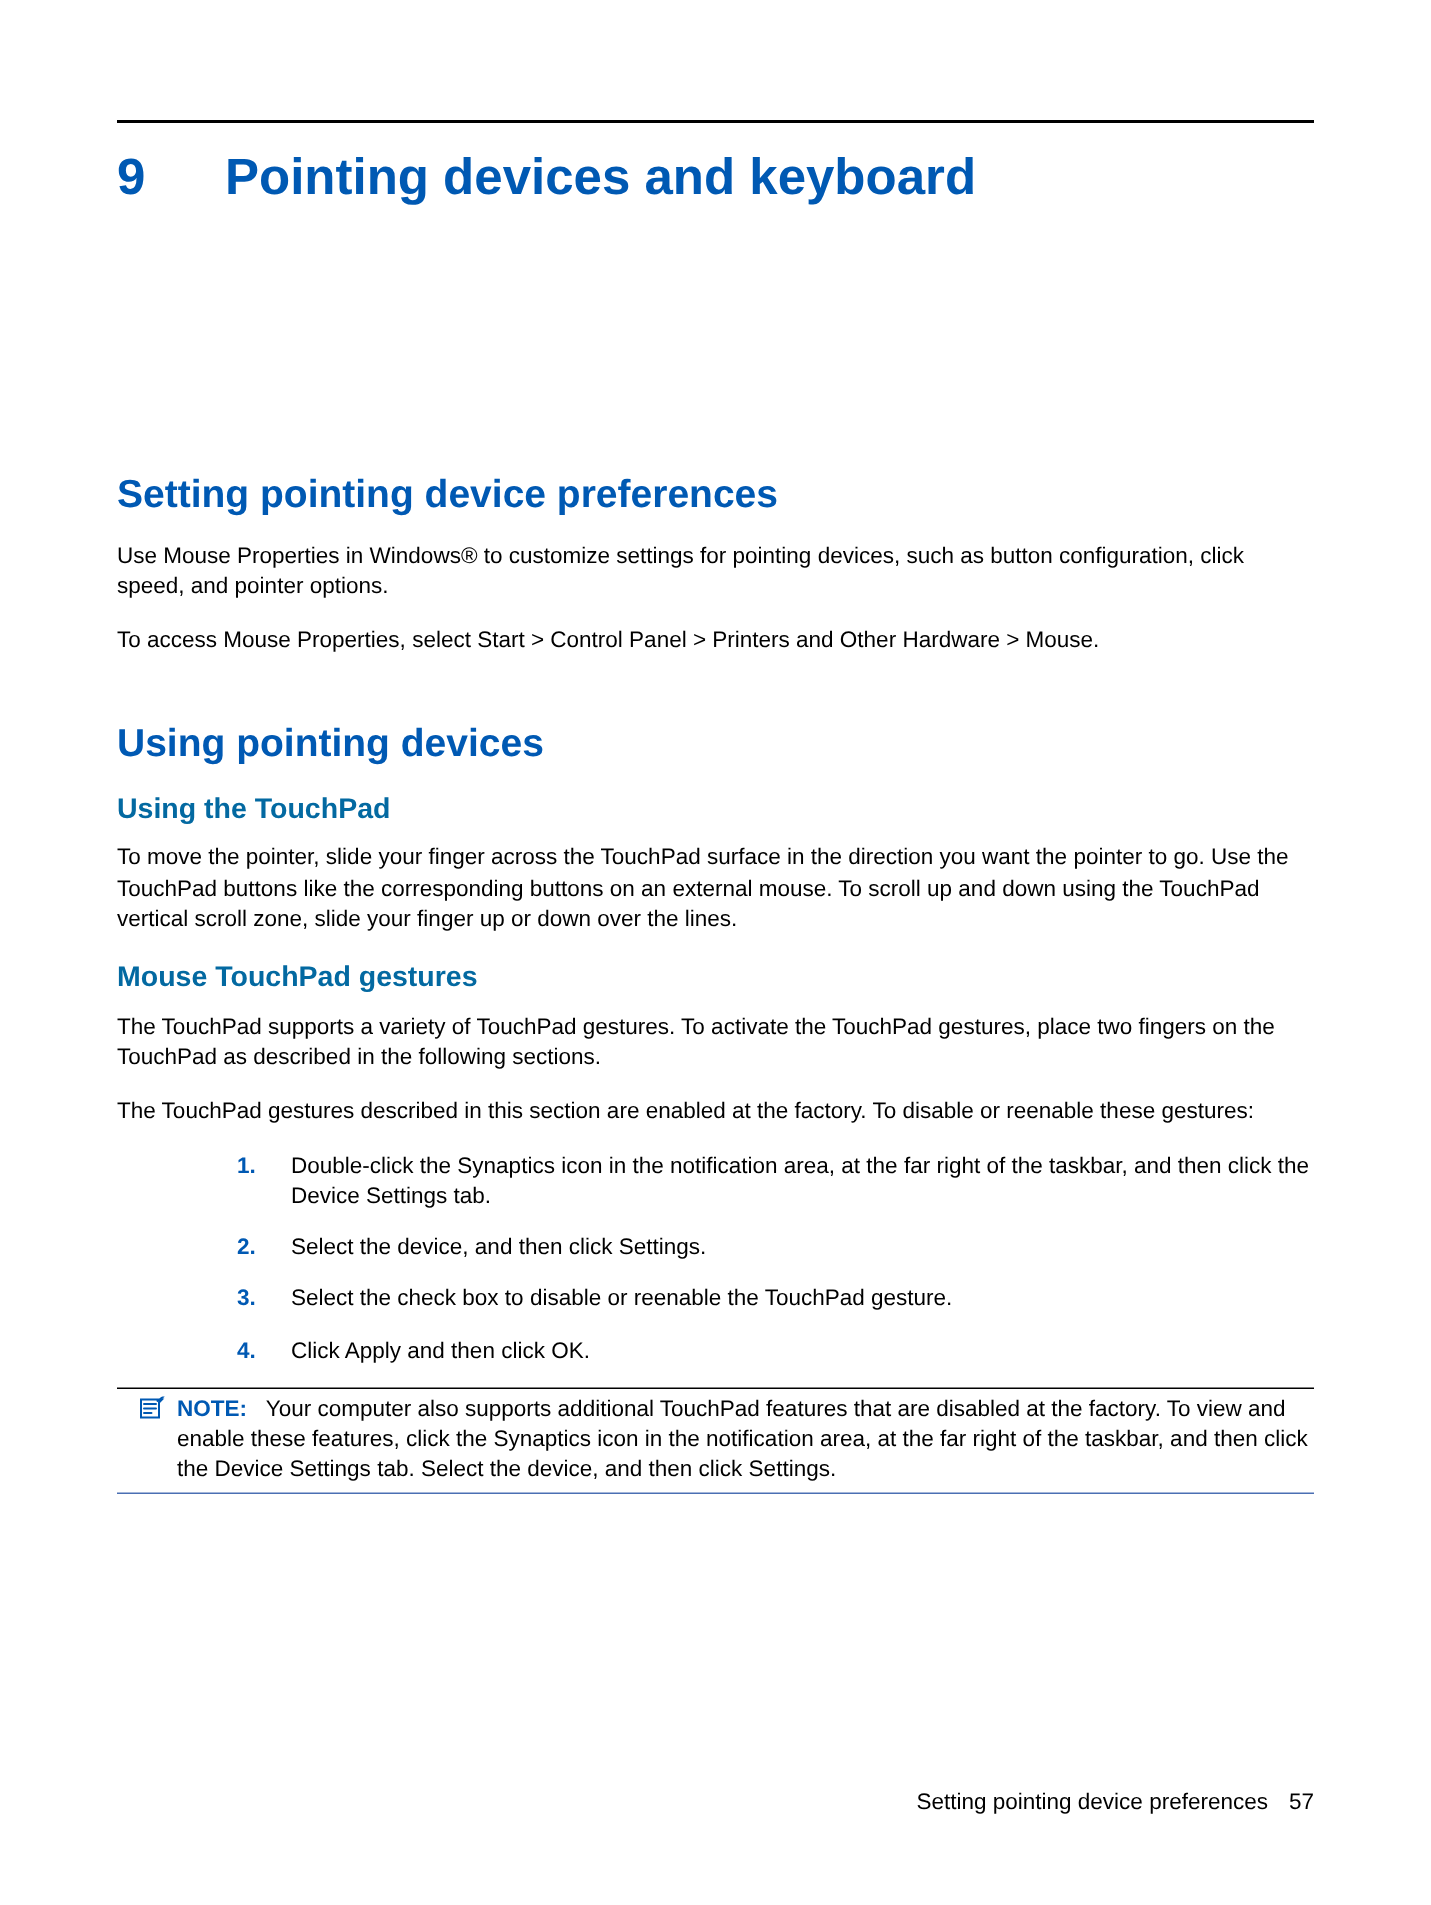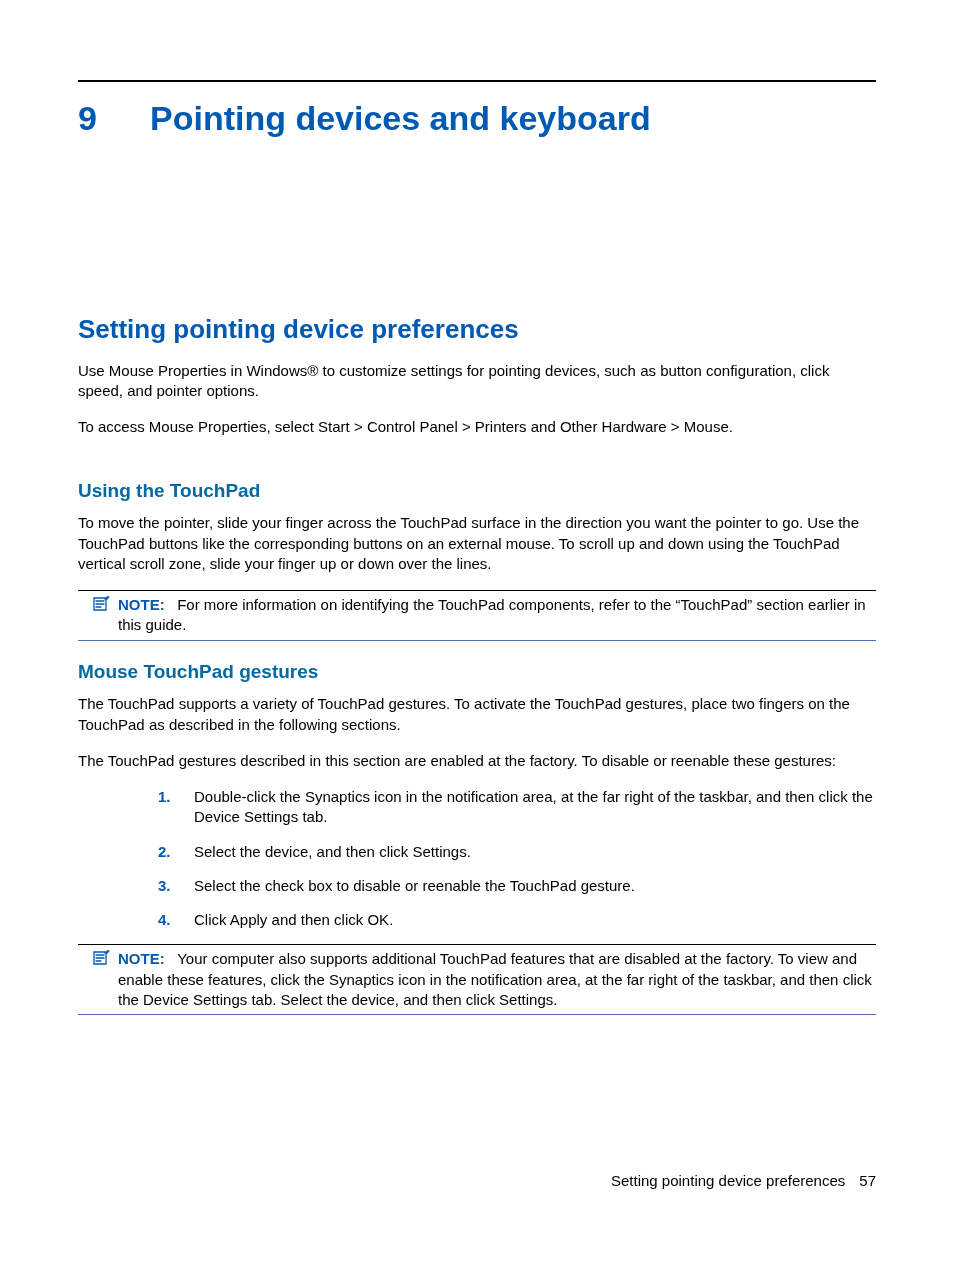--- a/index.html
+++ b/index.html
@@ -85,21 +85,21 @@
   }
   ol.steps li .marker {
     position: absolute;
     left: 0;
     top: 0;
     font-weight: bold;
     color: #0059b3;
   }
   .footer {
     position: absolute;
-    bottom: 79px;
+    bottom: 58px;
     right: 78px;
     font-size: 15px;
     margin-top: 44px;
   }
   .footer .sep { display: inline-block; width: 14px; }
   b, strong { font-weight: normal; }
   .gap-large { height: 24px; }
 </style>
 </head>
 <body>
@@ -116,36 +116,27 @@
   <h2 class="section">Setting pointing device preferences</h2>
   <div class="body-indent">
     <p>Use Mouse Properties in Windows® to customize settings for pointing devices, such as button configuration, click speed, and pointer options.</p>
     <p>
       <span>To access Mouse Properties, select </span><b>Start &gt; Control Panel &gt; Printers and Other Hardware &gt; Mouse</b><span>.</span>
     </p>
   </div>
 
   <div class="gap-large"></div>
 
+  <h2 class="section">Using pointing devices</h2>
 
   <h3 class="subsection">Using the TouchPad</h3>
   <div class="body-indent">
     <p>To move the pointer, slide your finger across the TouchPad surface in the direction you want the pointer to go. Use the TouchPad buttons like the corresponding buttons on an external mouse. To scroll up and down using the TouchPad vertical scroll zone, slide your finger up or down over the lines.</p>
   </div>
 
-  <div class="note-box">
-    <div class="note-icon">
-      <svg width="18" height="16" viewBox="0 0 18 16">
-          <path d="M2 2 L16 2 L14 4 L14 14 L2 14 Z M4 5 H12 M4 8 H12 M4 11 H9 M13 3 L17 0" stroke="#0059b3" stroke-width="1.3" fill="none" stroke-linecap="round"></path>
-        </svg>
-    </div>
-    <div class="note-text">
-      <span class="note-label">NOTE:</span>&nbsp;&nbsp;&nbsp;<span>For more information on identifying the TouchPad components, refer to the “TouchPad” section earlier in this guide.</span>
-    </div>
-  </div>
 
   <h3 class="subsection">Mouse TouchPad gestures</h3>
   <div class="body-indent">
     <p>The TouchPad supports a variety of TouchPad gestures. To activate the TouchPad gestures, place two fingers on the TouchPad as described in the following sections.</p>
     <p>The TouchPad gestures described in this section are enabled at the factory. To disable or reenable these gestures:</p>
   </div>
 
   <ol class="steps">
     <li>
       <span class="marker">1.</span>

